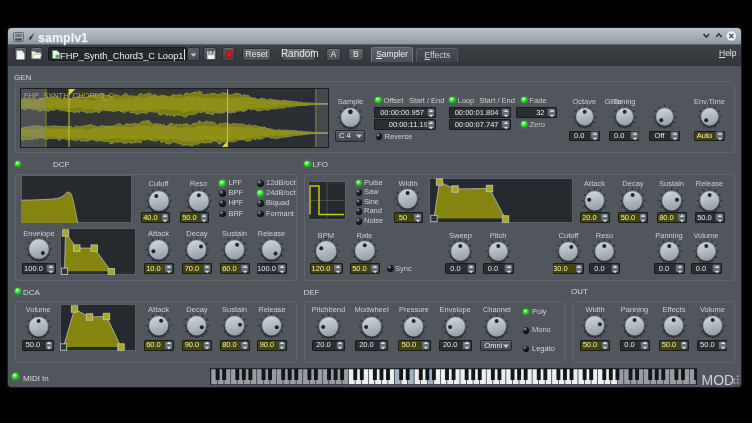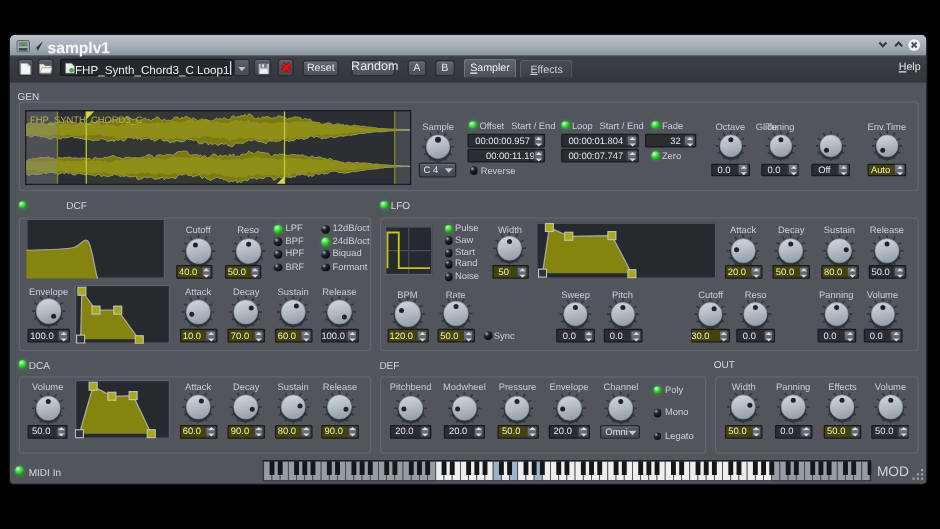--- a/index.html
+++ b/index.html
@@ -485,21 +485,21 @@
     <svg style="left:308px;top:181px" width="38" height="39">
       <line x1="19" y1="0" x2="19" y2="39" stroke="#4a4f55" stroke-width="1"></line>
       <line x1="0" y1="19.5" x2="38" y2="19.5" stroke="#4a4f55" stroke-width="1"></line>
       <path d="M2 33.5 L2 5 L11 5 L11 33.5 L36 33.5" fill="none" stroke="#c6c619" stroke-width="1.5"></path>
     </svg>
     <div style="left:355.6px;top:179.6px;width:6.8px;height:6.8px;border-radius:50%;background:radial-gradient(circle at 35% 30%, #c9ffc9 0%, #49e049 35%, #17b517 65%, #0a7c0a 100%);box-shadow:0 0 3px rgba(60,230,60,.55);"></div>
     <div style="left:364.0px;top:177.5px;font-size:7.5px;color:#ccd1d6;font-weight:400;white-space:nowrap;">Pulse</div>
     <div style="left:355.6px;top:189.2px;width:6.8px;height:6.8px;border-radius:50%;background:radial-gradient(circle at 32% 28%, #aab2b8 0%, #23282d 28%, #0a0d10 70%, #14181c 100%);"></div>
     <div style="left:364.0px;top:187.1px;font-size:7.5px;color:#ccd1d6;font-weight:400;white-space:nowrap;">Saw</div>
     <div style="left:355.6px;top:198.8px;width:6.8px;height:6.8px;border-radius:50%;background:radial-gradient(circle at 32% 28%, #aab2b8 0%, #23282d 28%, #0a0d10 70%, #14181c 100%);"></div>
-    <div style="left:364.0px;top:196.7px;font-size:7.5px;color:#ccd1d6;font-weight:400;white-space:nowrap;">Start</div>
+    <div style="left:364.0px;top:196.7px;font-size:7.5px;color:#ccd1d6;font-weight:400;white-space:nowrap;">Sine</div>
     <div style="left:355.6px;top:208.4px;width:6.8px;height:6.8px;border-radius:50%;background:radial-gradient(circle at 32% 28%, #aab2b8 0%, #23282d 28%, #0a0d10 70%, #14181c 100%);"></div>
     <div style="left:364.0px;top:206.3px;font-size:7.5px;color:#ccd1d6;font-weight:400;white-space:nowrap;">Rand</div>
     <div style="left:355.6px;top:218.0px;width:6.8px;height:6.8px;border-radius:50%;background:radial-gradient(circle at 32% 28%, #aab2b8 0%, #23282d 28%, #0a0d10 70%, #14181c 100%);"></div>
     <div style="left:364.0px;top:215.9px;font-size:7.5px;color:#ccd1d6;font-weight:400;white-space:nowrap;">Noise</div>
     <div style="left:348.0px;top:179.0px;width:120px;text-align:center;font-size:7.5px;color:#c9ced3;white-space:nowrap;">Width</div>
     <svg style="left:393.4px;top:184.1px" width="29" height="29">
       <line x1="14.6" y1="4.2" x2="14.6" y2="1.6" stroke="#31363c" stroke-width="1.25"></line>
       <line x1="19.8" y1="5.6" x2="21.1" y2="3.3" stroke="#31363c" stroke-width="1.25"></line>
       <line x1="23.6" y1="9.4" x2="25.9" y2="8.1" stroke="#31363c" stroke-width="1.25"></line>
       <line x1="25.0" y1="14.6" x2="27.6" y2="14.6" stroke="#31363c" stroke-width="1.25"></line>
@@ -1330,21 +1330,21 @@
       <rect x="405.45" y="1" width="3.9" height="11" fill="#14171a"></rect>
       <rect x="418.56" y="1" width="3.9" height="11" fill="#14171a"></rect>
       <rect x="425.11" y="1" width="3.9" height="11" fill="#14171a"></rect>
       <rect x="438.22" y="1" width="3.9" height="11" fill="#14171a"></rect>
       <rect x="444.78" y="1" width="3.9" height="11" fill="#14171a"></rect>
       <rect x="451.33" y="1" width="3.9" height="11" fill="#14171a"></rect>
       <rect x="464.44" y="1" width="3.9" height="11" fill="#14171a"></rect>
       <rect x="470.99" y="1" width="3.9" height="11" fill="#14171a"></rect>
       <rect x="484.10" y="1" width="3.9" height="11" fill="#14171a"></rect>
     </svg>
-    <div style="left:701.5px;top:371.5px;font-size:11px;color:#cdd2d6;font-weight:400;white-space:nowrap;">MOD</div>
+    <div style="left:701.5px;top:371.5px;font-size:14px;color:#cdd2d6;font-weight:400;white-space:nowrap;">MOD</div>
     <svg style="left:727px;top:375px" width="12" height="11">
       <rect x="3.0" y="7.0" width="1.8" height="1.8" fill="#9aa0a6"></rect>
       <rect x="6.4" y="7.0" width="1.8" height="1.8" fill="#9aa0a6"></rect>
       <rect x="6.4" y="3.6" width="1.8" height="1.8" fill="#9aa0a6"></rect>
       <rect x="9.8" y="7.0" width="1.8" height="1.8" fill="#9aa0a6"></rect>
       <rect x="9.8" y="3.6" width="1.8" height="1.8" fill="#9aa0a6"></rect>
       <rect x="9.8" y="0.2" width="1.8" height="1.8" fill="#9aa0a6"></rect>
     </svg>
   </div>
 </body></html>

